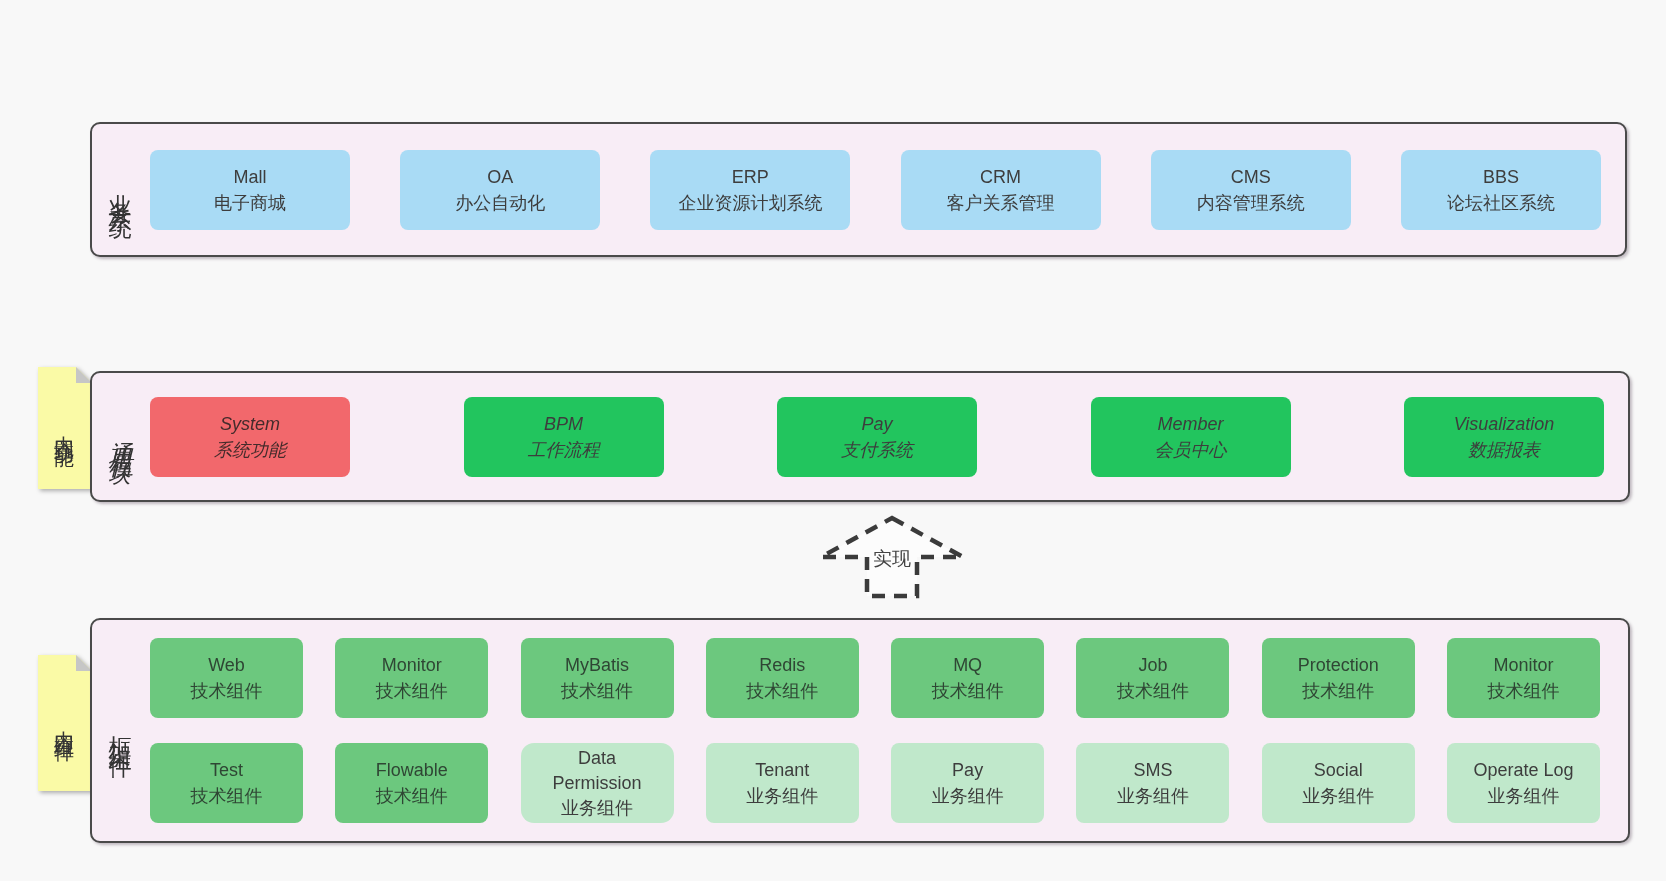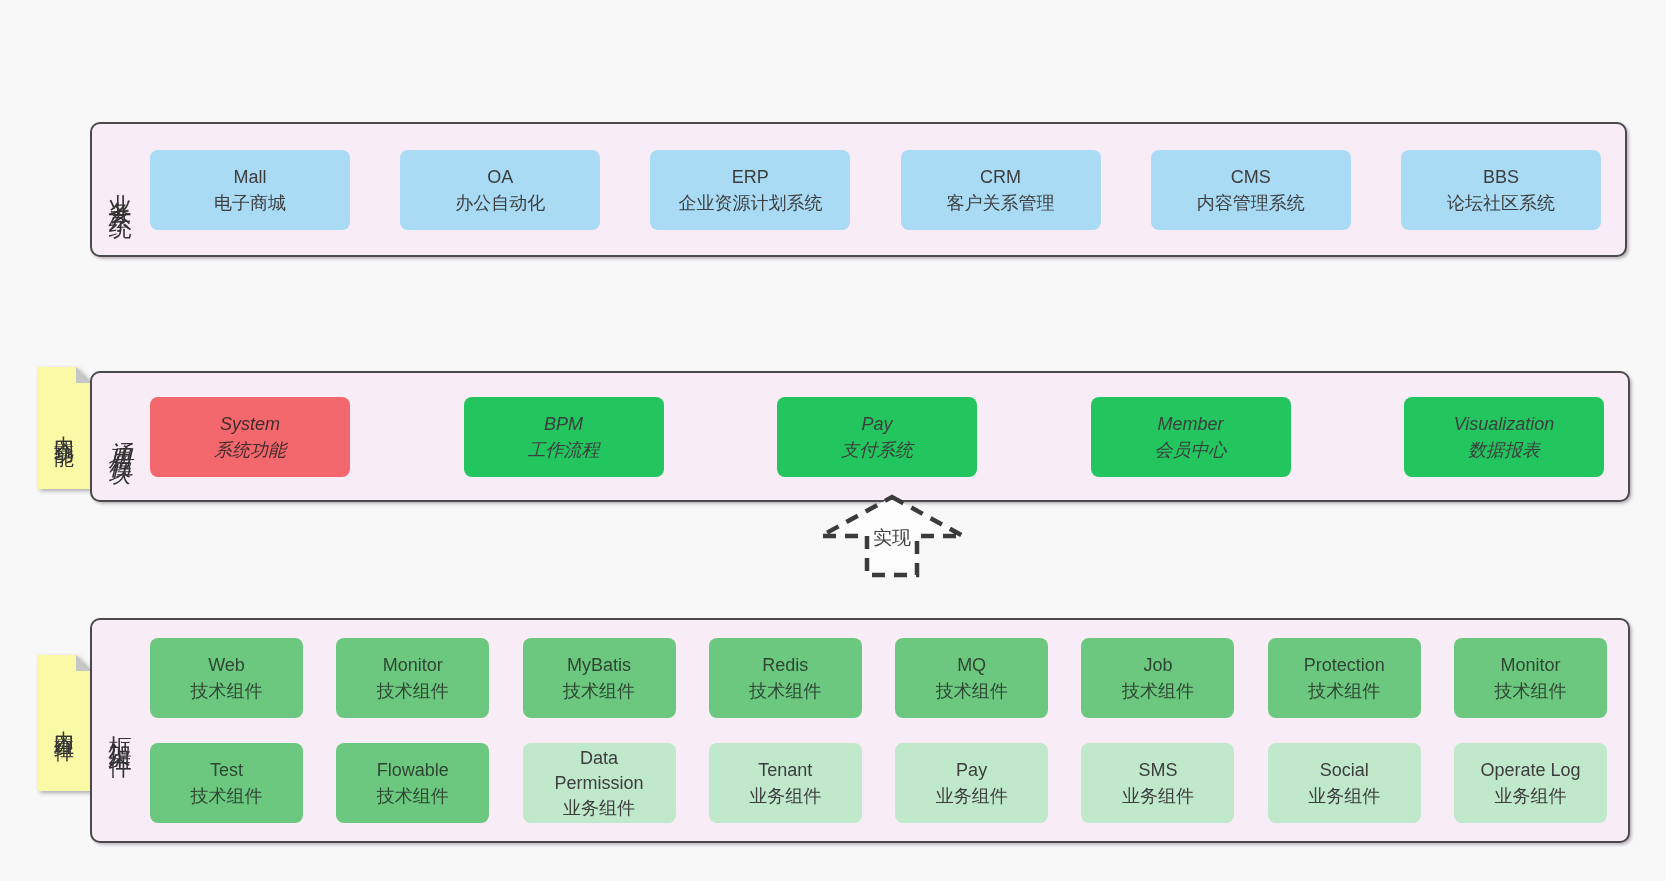--- a/index.html
+++ b/index.html
@@ -50,21 +50,21 @@
     display: flex;
     align-items: center;
     justify-content: space-between;
     padding-right: 24px;
   }
   .band-3 .boxes-col {
     flex-direction: column;
     align-items: stretch;
     justify-content: center;
     gap: 25px;
-    padding-right: 21px;
+    padding-right: 28px;
   }
   .brow {
     display: flex;
     justify-content: space-between;
     align-items: center;
   }
 
   
   .box {
     width: 200px;
@@ -78,21 +78,21 @@
     font-size: 18px;
     line-height: 26px;
     color: #3d3d3d;
   }
   .box.sm { width: 153px; }
   .b-blue   { background: #a9dbf5; }
   .b-red    { background: #f2686c; color: #442b2b; }
   .b-pink   { background: #22c55e; }
   .b-green  { background: #6cc87e; color: #2f4634; }
   .b-lgreen { background: #c0e8cb; }
-  .box.narrow { line-height: 25px; }
+  .box.narrow { line-height: 25px; border-radius: 13px; }
   .box.narrow .en { max-width: 105px; }
 
   
   .sticky {
     position: absolute;
     left: 38px;
     width: 54px;
     z-index: 1;
     filter: drop-shadow(2px 2px 2px rgba(0,0,0,0.30));
   }
@@ -126,21 +126,21 @@
   }
 
   
   .arrow {
     position: absolute;
     width: 146px;
     height: 84px;
     z-index: 3;
   }
   .arrow-1 { left: 804px; top: 272px; }
-  .arrow-2 { left: 819px; top: 494px; font-family: Liberation Serif, serif; }
+  .arrow-2 { left: 819px; top: 515px; font-family: Liberation Serif, serif; }
   .arrow svg { display: block; width: 100%; height: 100%; }
   .arrow-label {
     position: absolute;
     left: 50%;
     top: 31px;
     transform: translateX(-50%);
     background: #fcfcfc;
     padding: 0 3px;
     font-size: 19px;
     color: #444;

